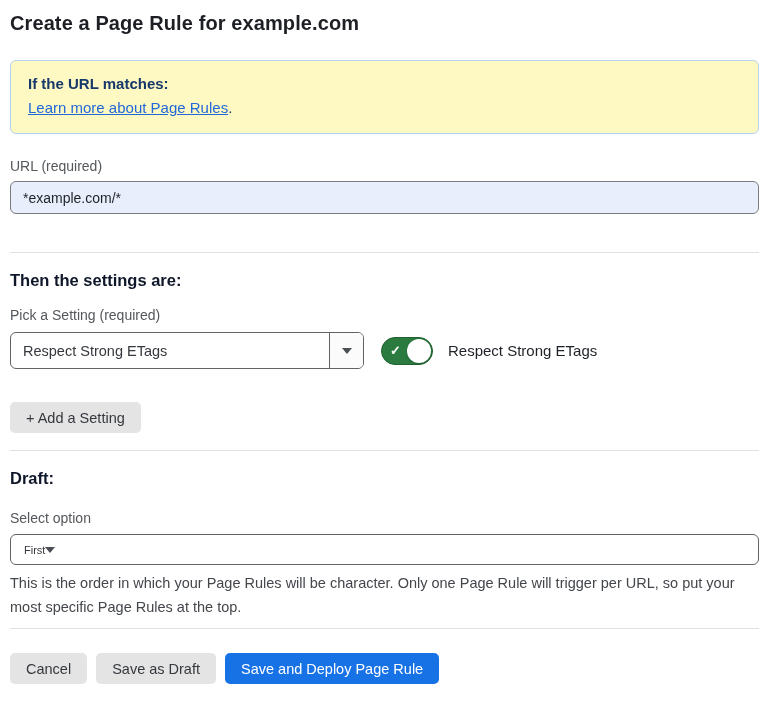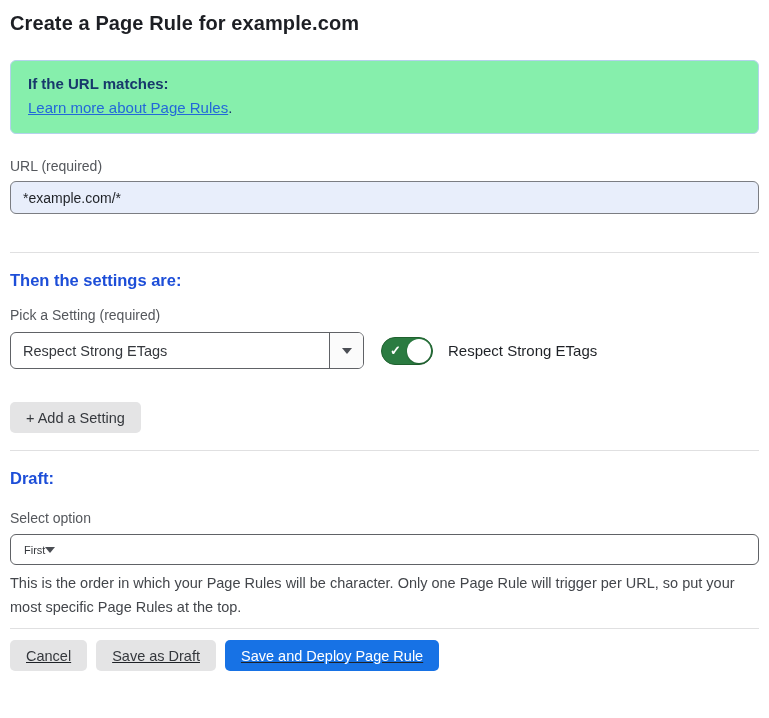--- a/index.html
+++ b/index.html
@@ -17,21 +17,21 @@
     font-size: 20px;
     line-height: 24px;
     font-weight: 700;
     color: #1d1f24;
     letter-spacing: 0.1px;
   }
 
   
   .info-box {
     margin-top: 25px;
-    background: #86efac;
+    background: #fef9c3;
     border: 1px solid #b4d2ec;
     border-radius: 6px;
     padding: 11px 17px 13px 17px;
     color: #17386b;
     font-size: 15px;
     line-height: 24px;
   }
   .info-heading { font-weight: 700; }
   .info-body { max-width: 706px; }
   .info-link {
@@ -70,21 +70,21 @@
   }
   .divider-1 { margin-top: 38px; }
   .divider-2 { margin-top: 17px; }
   .divider-3 { margin-top: 9px; }
 
   .section-heading {
     margin-top: 17px;
     font-size: 16.5px;
     line-height: 20px;
     font-weight: 700;
-    color: #1d4ed8;
+    color: #0f172a;
   }
 
   .picker-label { margin-top: 17px; }
 
   
   .setting-row {
     margin-top: 8px;
     display: flex;
     align-items: center;
   }
@@ -202,24 +202,23 @@
 
   .help-text {
     margin-top: 6px;
     font-size: 14.5px;
     line-height: 24px;
     color: #43464b;
     max-width: 749px;
   }
 
   .footer {
-    margin-top: 11px;
+    margin-top: 24px;
     display: flex;
     align-items: flex-end;
-    text-decoration: underline;
   }
   .footer .btn + .btn { margin-left: 9px; }
 </style>
 </head>
 <body>
 
 <div class="page">
 
   <h1 class="page-title">Create a Page Rule for example.com</h1>
 

